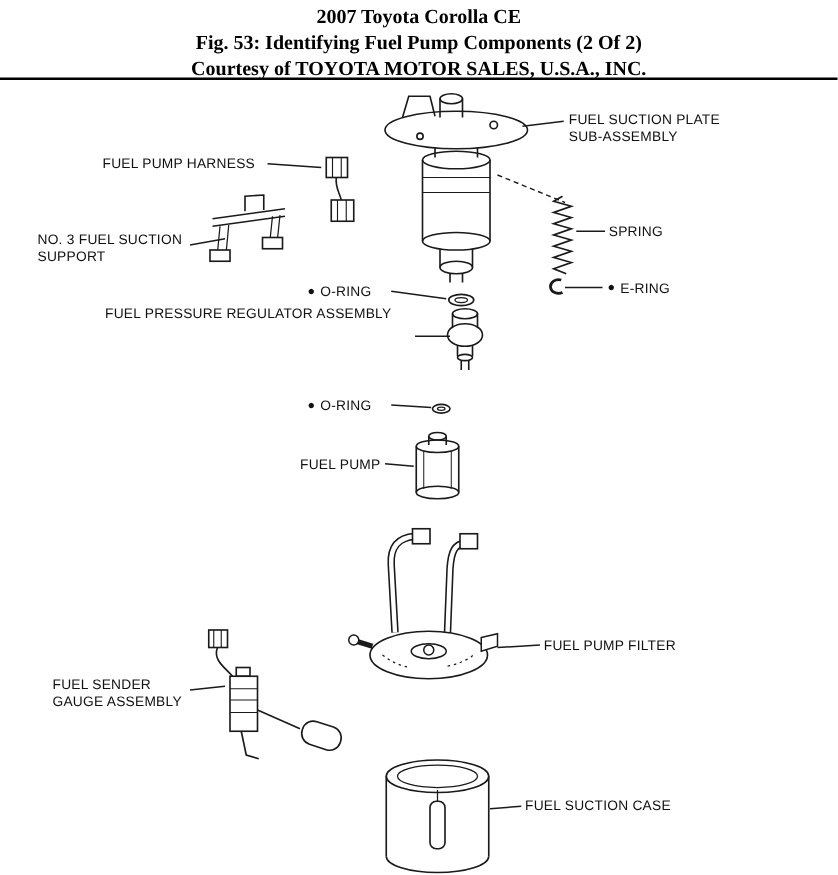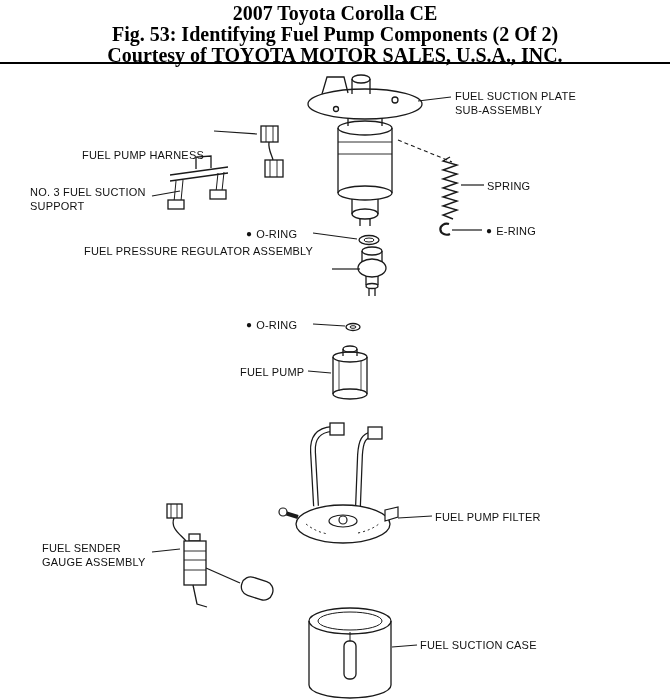--- a/index.html
+++ b/index.html
@@ -9,21 +9,21 @@
     font-family: "Liberation Sans", sans-serif;
     position: relative; overflow: hidden;
   }
   .page { position: relative; width: 670px; height: 700px; background: #ffffff; }
   .hdr {
     position: absolute; top: 3px; left: 0; width: 670px;
     text-align: center;
     font-family: "Liberation Serif", serif;
     font-weight: bold; color: #000000;
   }
-  .hdr-line { font-size: 20px; line-height: 21px; }
+  .hdr-line { font-size: 16px; line-height: 21px; }
   .rule { position: absolute; top: 62px; left: 0; width: 670px; height: 2px; background: #000000; }
   svg.art { position: absolute; top: 0; left: 0; }
   .label {
     position: absolute;
     font-size: 11px; font-weight: normal; color: #111111;
     line-height: 14px; white-space: nowrap; letter-spacing: 0.2px;
   }
   .bullet { margin-right: 4px; font-size: 10px; vertical-align: 1px; }
 </style>
 </head>
@@ -166,21 +166,21 @@
       <rect x="344" y="641" width="12" height="38" rx="5"></rect>
       <path d="M350,632 L350,641" stroke-width="1"></path>
     </g>
   </svg>
 
   <div class="label" style="left:455px; top:89px;">
     <div>FUEL SUCTION PLATE</div>
     <div>SUB-ASSEMBLY</div>
   </div>
 
-  <div class="label" style="left:82px; top:124px;margin-top:24px;">FUEL PUMP HARNESS</div>
+  <div class="label" style="left:82px; top:124px;">FUEL PUMP HARNESS</div>
 
   <div class="label" style="left:30px; top:185px;">
     <div>NO. 3 FUEL SUCTION</div>
     <div>SUPPORT</div>
   </div>
 
   <div class="label" style="left:487px; top:179px;text-align:right;">SPRING</div>
 
   <div class="label" style="left:246px; top:227px;">
     <span class="bullet">●</span><span>O-RING</span>

